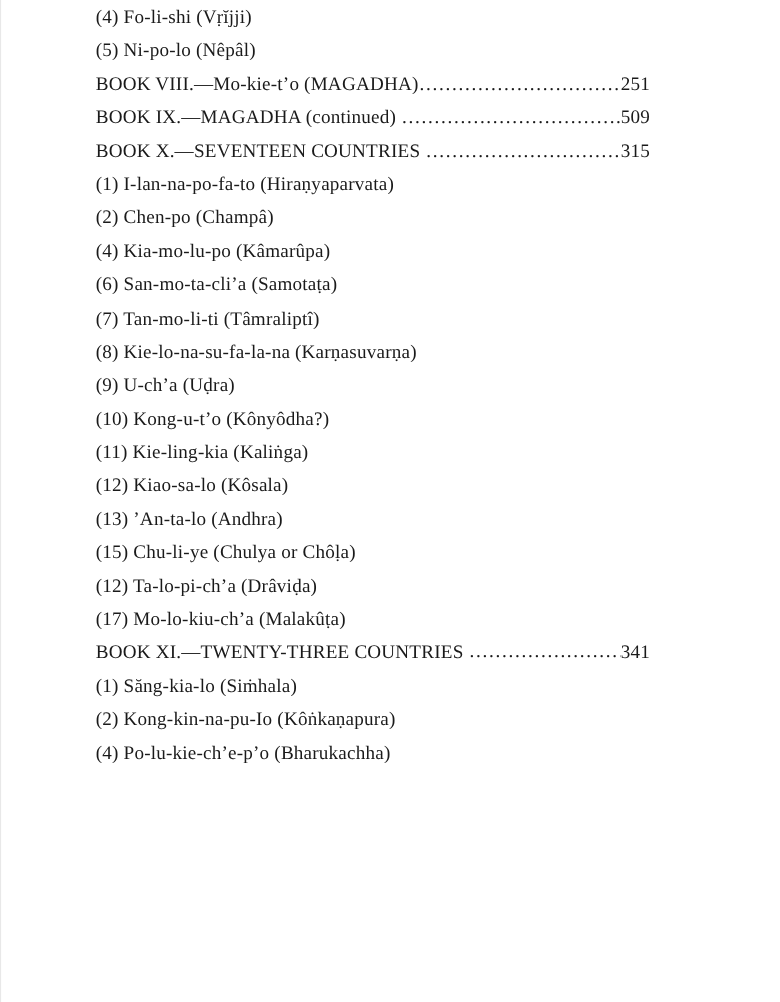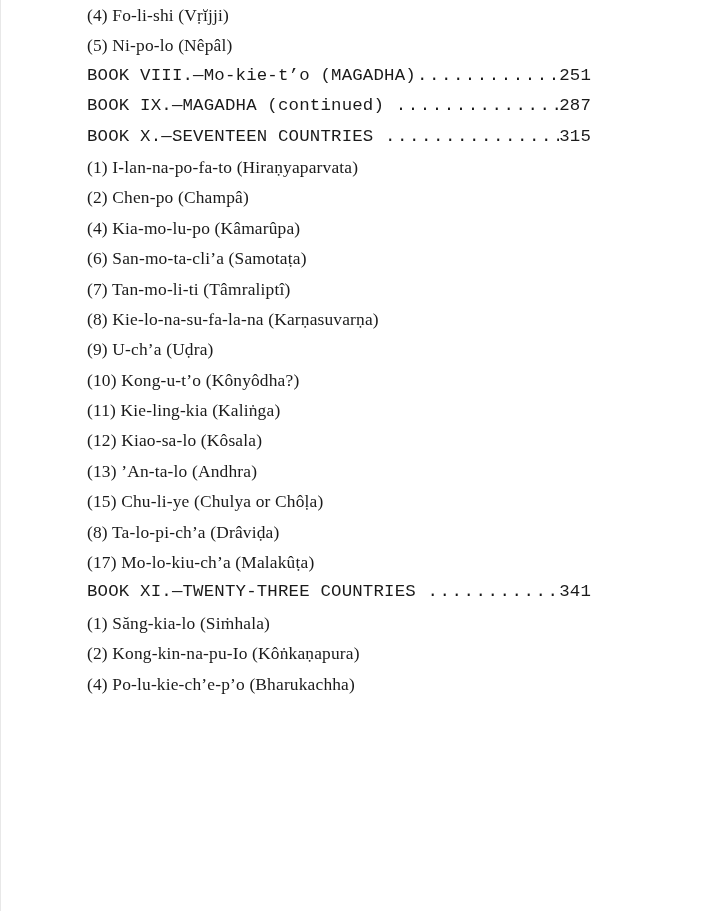--- a/index.html
+++ b/index.html
@@ -49,21 +49,20 @@
   
   .toc-line.entry .label {
     display: inline;
   }
 
   
   .toc-line.book {
     display: flex;
     align-items: baseline;
     width: 504px;
-    font-family: Liberation Mono, monospace;
   }
 
   .toc-line.book .label {
     flex: 0 0 auto;
     white-space: nowrap;
   }
 
   .toc-line.book .leader {
     flex: 1 1 auto;
     overflow: hidden;
@@ -95,40 +94,40 @@
       <li class="toc-line entry"><span class="label">(4) Fo-li-shi (Vṛĭjji)</span></li>
       <li class="toc-line entry"><span class="label">(5) Ni-po-lo (Nêpâl)</span></li>
       <li class="toc-line book">
         <span class="label">BOOK VIII.—Mo-kie-t’o (MAGADHA)</span>
         <span class="leader">.......................................................................................................................</span>
         <span class="page">251</span>
       </li>
       <li class="toc-line book gap">
         <span class="label">BOOK IX.—MAGADHA (continued)</span>
         <span class="leader">.......................................................................................................................</span>
-        <span class="page">287</span>
+        <span class="page">509</span>
       </li>
       <li class="toc-line book gap">
         <span class="label">BOOK X.—SEVENTEEN COUNTRIES</span>
         <span class="leader">.......................................................................................................................</span>
         <span class="page">315</span>
       </li>
       <li class="toc-line entry"><span class="label">(1) I-lan-na-po-fa-to (Hiraṇyaparvata)</span></li>
       <li class="toc-line entry"><span class="label">(2) Chen-po (Champâ)</span></li>
       <li class="toc-line entry"><span class="label">(4) Kia-mo-lu-po (Kâmarûpa)</span></li>
       <li class="toc-line entry"><span class="label">(6) San-mo-ta-cli’a (Samotaṭa)</span></li>
       <li class="toc-line entry"><span class="label">(7) Tan-mo-li-ti (Tâmraliptî)</span></li>
       <li class="toc-line entry"><span class="label">(8) Kie-lo-na-su-fa-la-na (Karṇasuvarṇa)</span></li>
       <li class="toc-line entry"><span class="label">(9) U-ch’a (Uḍra)</span></li>
       <li class="toc-line entry"><span class="label">(10) Kong-u-t’o (Kônyôdha?)</span></li>
       <li class="toc-line entry"><span class="label">(11) Kie-ling-kia (Kaliṅga)</span></li>
       <li class="toc-line entry"><span class="label">(12) Kiao-sa-lo (Kôsala)</span></li>
       <li class="toc-line entry"><span class="label">(13) ’An-ta-lo (Andhra)</span></li>
       <li class="toc-line entry"><span class="label">(15) Chu-li-ye (Chulya or Chôḷa)</span></li>
-      <li class="toc-line entry"><span class="label">(8) Ta-lo-pi-ch’a (Drâviḍa)</span></li>
+      <li class="toc-line entry"><span class="label">(12) Ta-lo-pi-ch’a (Drâviḍa)</span></li>
       <li class="toc-line entry"><span class="label">(17) Mo-lo-kiu-ch’a (Malakûṭa)</span></li>
       <li class="toc-line book gap">
         <span class="label">BOOK XI.—TWENTY-THREE COUNTRIES</span>
         <span class="leader">.......................................................................................................................</span>
         <span class="page">341</span>
       </li>
       <li class="toc-line entry"><span class="label">(1) Săng-kia-lo (Siṁhala)</span></li>
       <li class="toc-line entry"><span class="label">(2) Kong-kin-na-pu-Io (Kôṅkaṇapura)</span></li>
       <li class="toc-line entry"><span class="label">(4) Po-lu-kie-ch’e-p’o (Bharukachha)</span></li>
     </ul>

